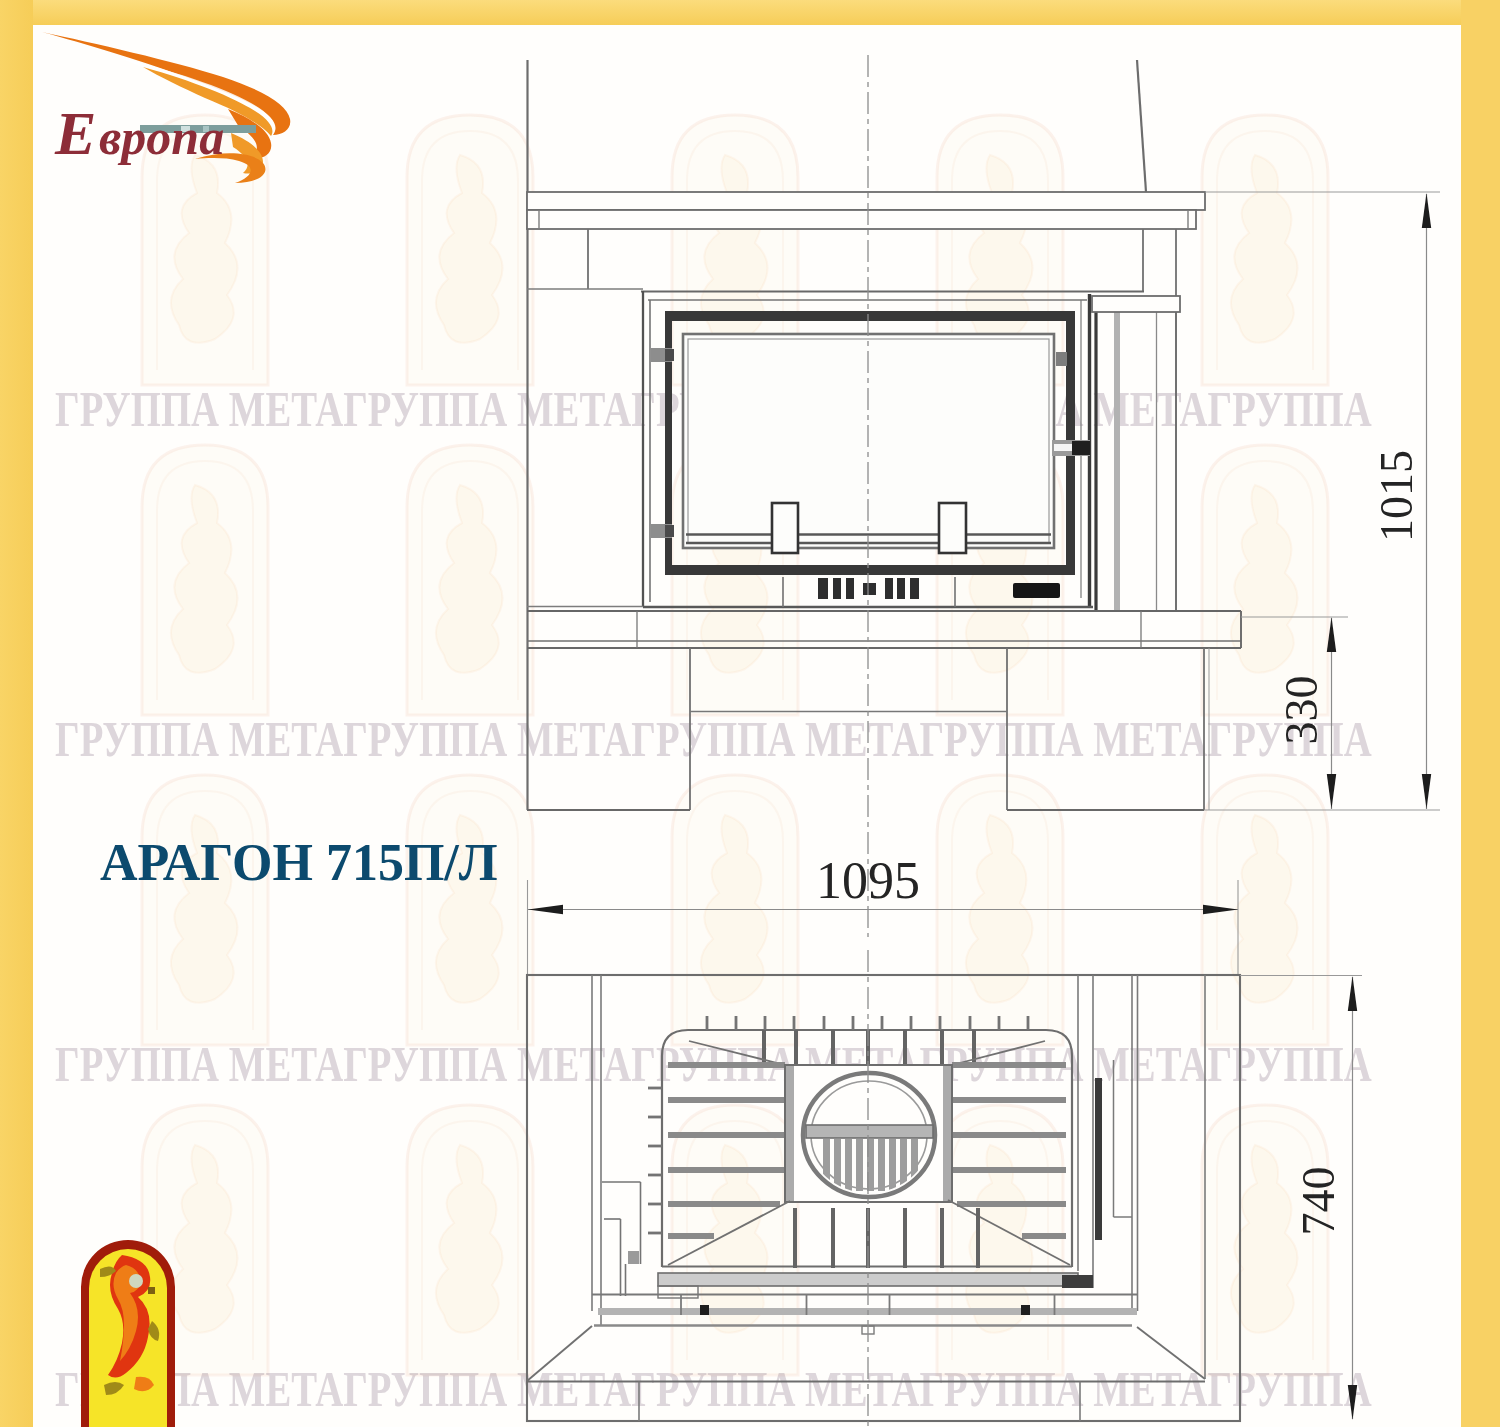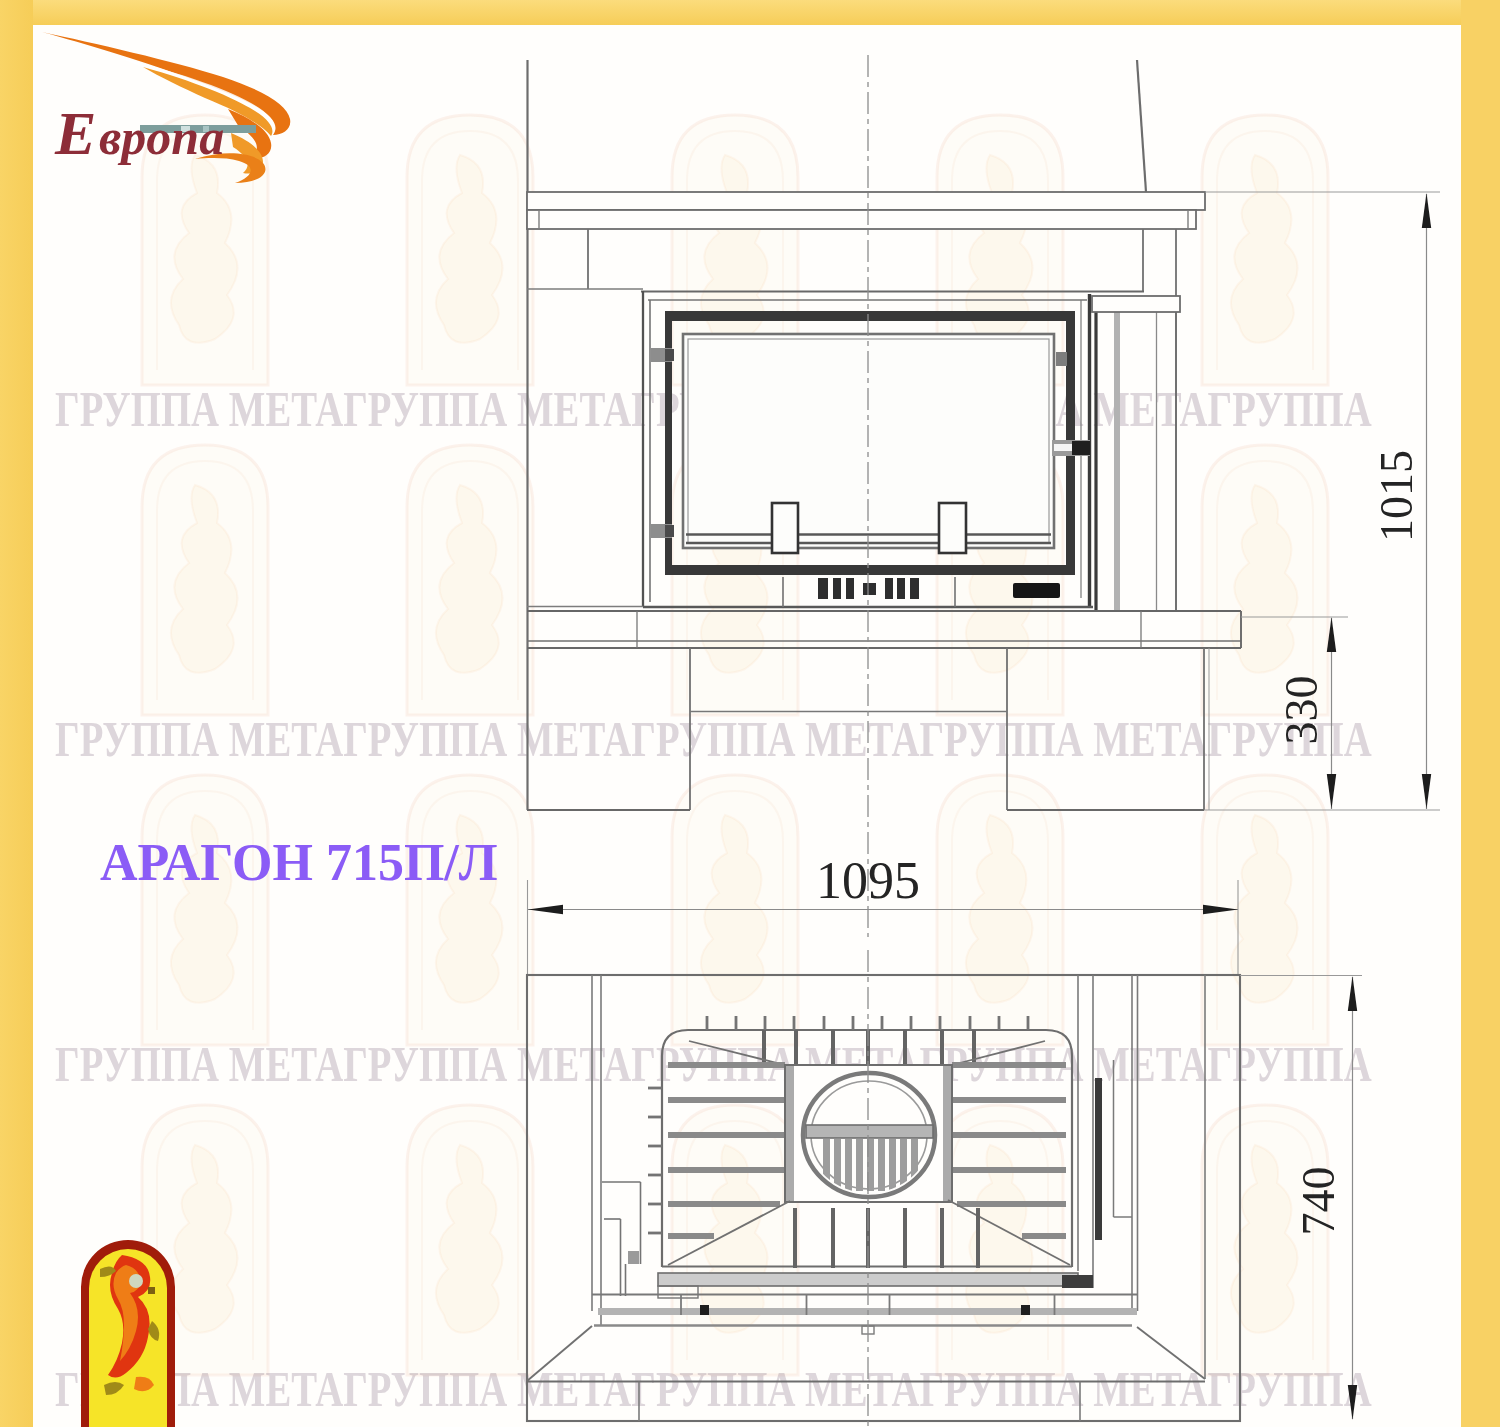--- a/index.html
+++ b/index.html
@@ -72,21 +72,21 @@
 
   <rect x="107" y="100" width="116" height="8" fill="#7d9e9c"></rect>
   <rect x="148" y="101" width="9" height="6" fill="#cfe0de"></rect>
   <rect x="170" y="101" width="6" height="6" fill="#a8c4c2"></rect>
 
   <text x="22" y="129" font-family="'Liberation Serif',serif" font-style="italic" font-weight="bold" font-size="62" fill="#8d2d38">Е</text>
   <text x="66" y="129" font-family="'Liberation Serif',serif" font-style="italic" font-weight="bold" font-size="50" fill="#8d2d38">вропа</text>
 </svg>
 
 <div class="abs" style="left:100px;top:833px;z-index:6;font-family:'Liberation Serif',serif;
-     font-weight:bold;font-size:52px;color:#8b5cf6;letter-spacing:0px;">АРАГОН 715П/Л</div>
+     font-weight:bold;font-size:52px;color:#0c4a6e;letter-spacing:0px;">АРАГОН 715П/Л</div>
 
 <svg class="abs" style="left:0;top:0;z-index:4" width="1500" height="1427" viewBox="0 0 1500 1427">
 <g fill="none" stroke-linecap="butt">
 
 <line x1="527.5" y1="60" x2="527.5" y2="810" stroke="#6d6d6d" stroke-width="2.2"></line>
 
 <line x1="1137" y1="60" x2="1146" y2="192" stroke="#6d6d6d" stroke-width="2.2"></line>
 
 <rect x="527" y="192" width="678" height="18" stroke="#6d6d6d" stroke-width="1.8" fill="#fffefc"></rect>
 

